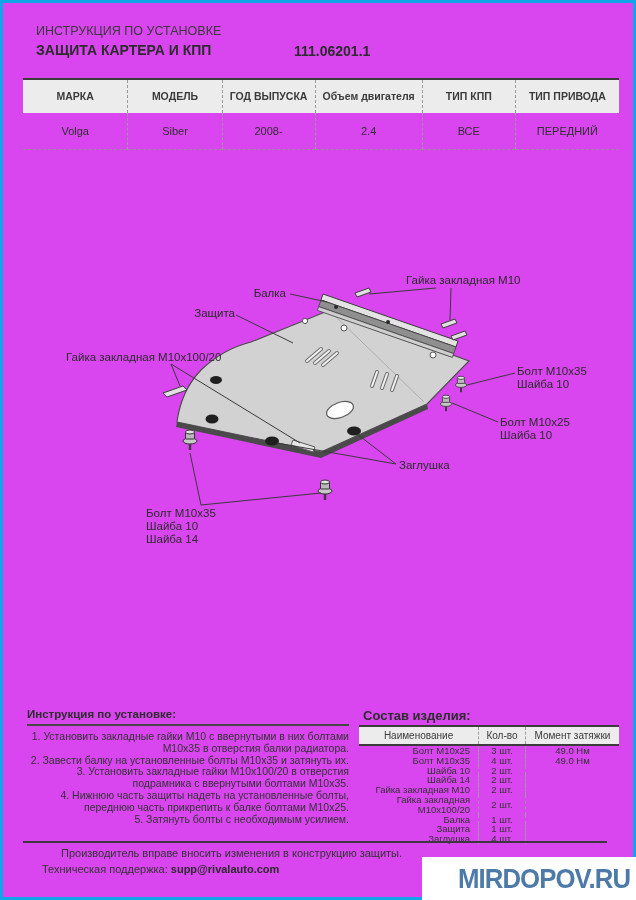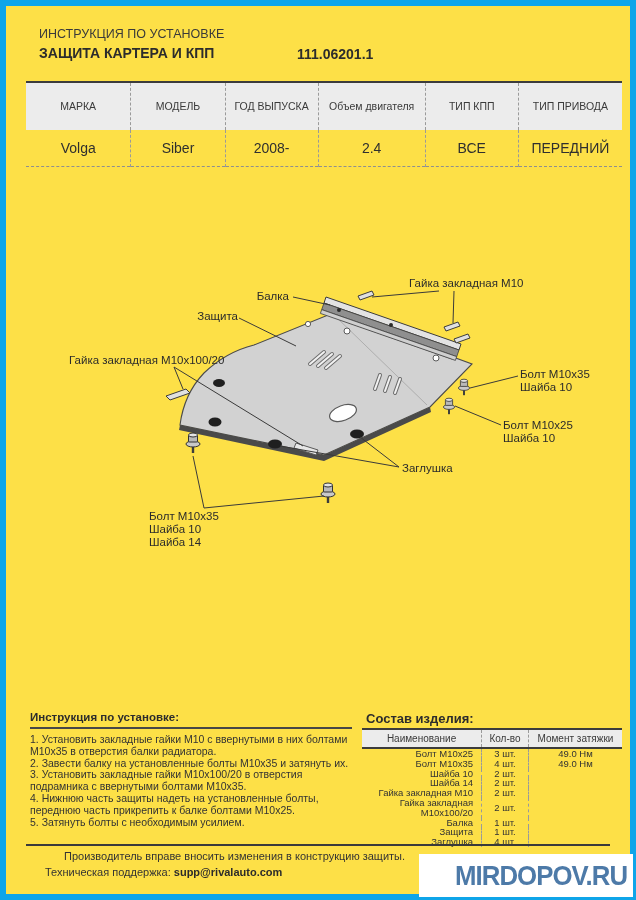--- a/index.html
+++ b/index.html
@@ -1,41 +1,41 @@
 <!DOCTYPE html>
 <html><head>
 <meta charset="utf-8">
 <style>
   html,body{margin:0;padding:0;background:#e9e9e9;}
   .page{
-    position:relative;width:636px;height:900px;background:#fde047;
-    border:6px solid #0ea5e9;box-sizing:border-box;margin:0 auto;
+    position:relative;width:636px;height:900px;background:#d946ef;
+    border:3px solid #0ea5e9;box-sizing:border-box;margin:0 auto;
     font-family:"Liberation Sans","DejaVu Sans",sans-serif;color:#333;
   }
   
   .hdr-line1{position:absolute;left:33px;top:21px;font-size:12.5px;color:#3a3a3a;}
   .hdr-line2{position:absolute;left:33px;top:39px;font-size:14px;font-weight:bold;color:#2c2c2c;}
   .hdr-part{position:absolute;left:291px;top:40px;font-size:14px;font-weight:bold;color:#2c2c2c;}
   
   table.vt{
     position:absolute;left:20px;top:75px;width:596px;border-collapse:collapse;
     table-layout:fixed;text-align:center;border-top:2px solid #3c3c3c;border-bottom:1px dashed #8f8f8f;
   }
   .vt td{vertical-align:middle;}
   .vt td + td{border-left:1px dashed #9a9a9a;}
-  .vt thead td{background:#ececec;font-size:10.5px;line-height:1.2;height:33px;padding:7px 3px;color:#3a3a3a;}
-  .vt tbody td{font-size:14px;height:34px;color:#2f2f2f;}
+  .vt thead td{background:#ececec;font-size:10.5px;line-height:1.2;height:33px;padding:0 3px;color:#3a3a3a;font-weight:bold;}
+  .vt tbody td{font-size:11px;height:34px;color:#2f2f2f;}
   
   .diagram{position:absolute;left:0;top:250px;width:636px;height:320px;}
   .dlabel{font-size:11.5px;fill:#2b2b2b;}
   
   .instr{position:absolute;left:24px;top:705px;width:322px;}
   .instr-title{font-size:11.5px;font-weight:bold;color:#2c2c2c;}
   .instr-rule{border:0;border-top:2px solid #474747;margin:4px 0 5px 0;}
-  .instr-item{font-size:10.5px;line-height:11.8px;color:#333;}
+  .instr-item{font-size:10.5px;line-height:11.8px;color:#333;text-align:right;}
   
   .parts-title{position:absolute;left:360px;top:705px;font-size:13px;font-weight:bold;color:#2c2c2c;}
   table.pt{
     position:absolute;left:356px;top:722px;width:260px;border-collapse:collapse;table-layout:fixed;
   }
   .pt thead td{
     background:#ececec;border-top:2px solid #3c3c3c;border-bottom:2px solid #3c3c3c;
     font-size:10px;text-align:center;padding:3px 3px;color:#3a3a3a;
   }
   .pt tbody td{font-size:9.5px;line-height:9.8px;padding:0;color:#333;}

